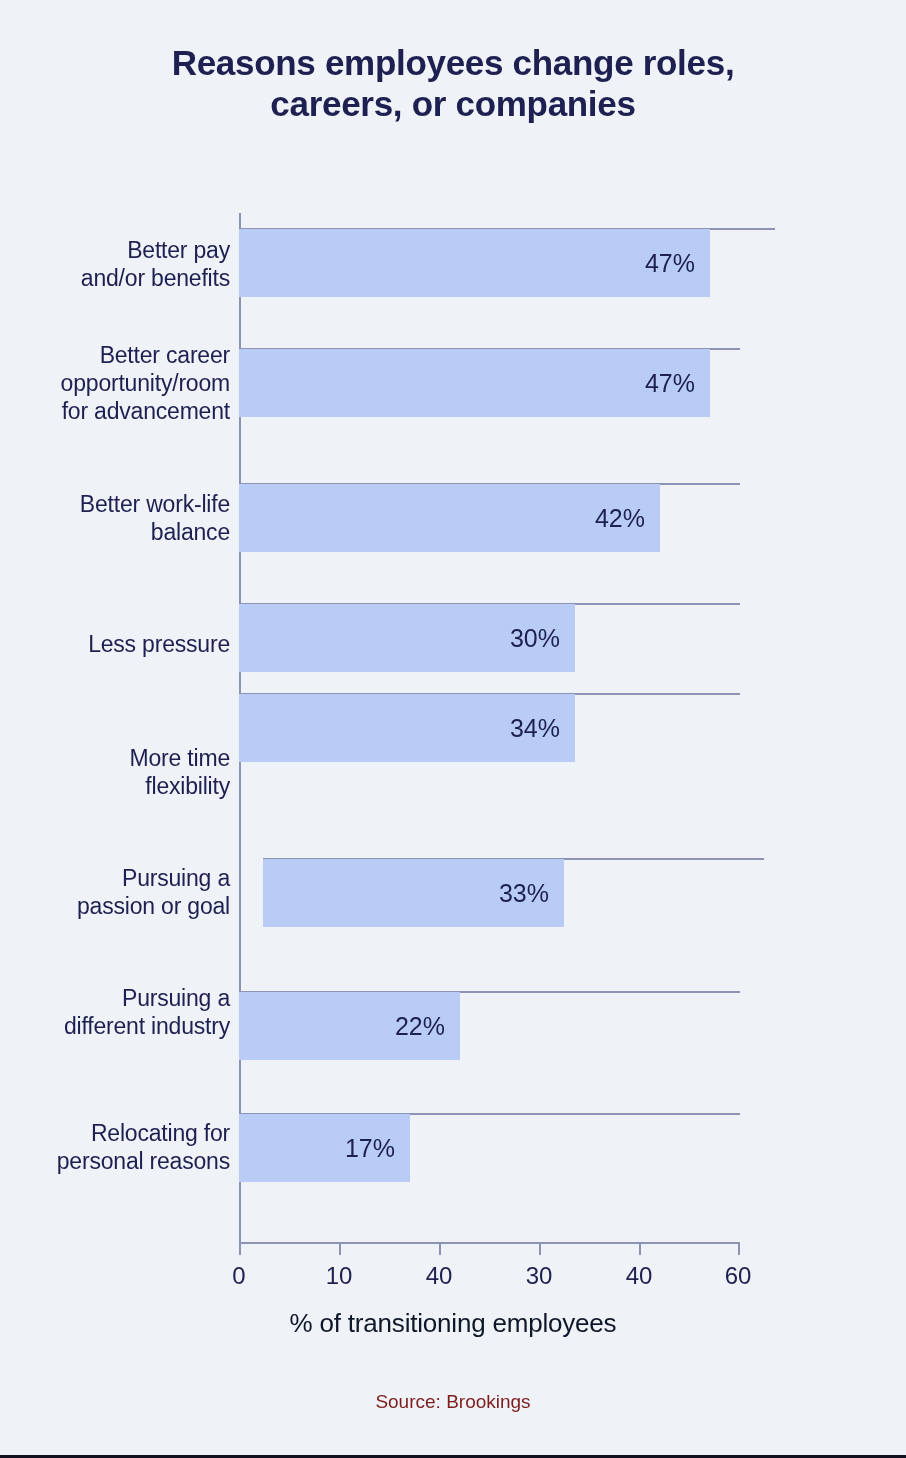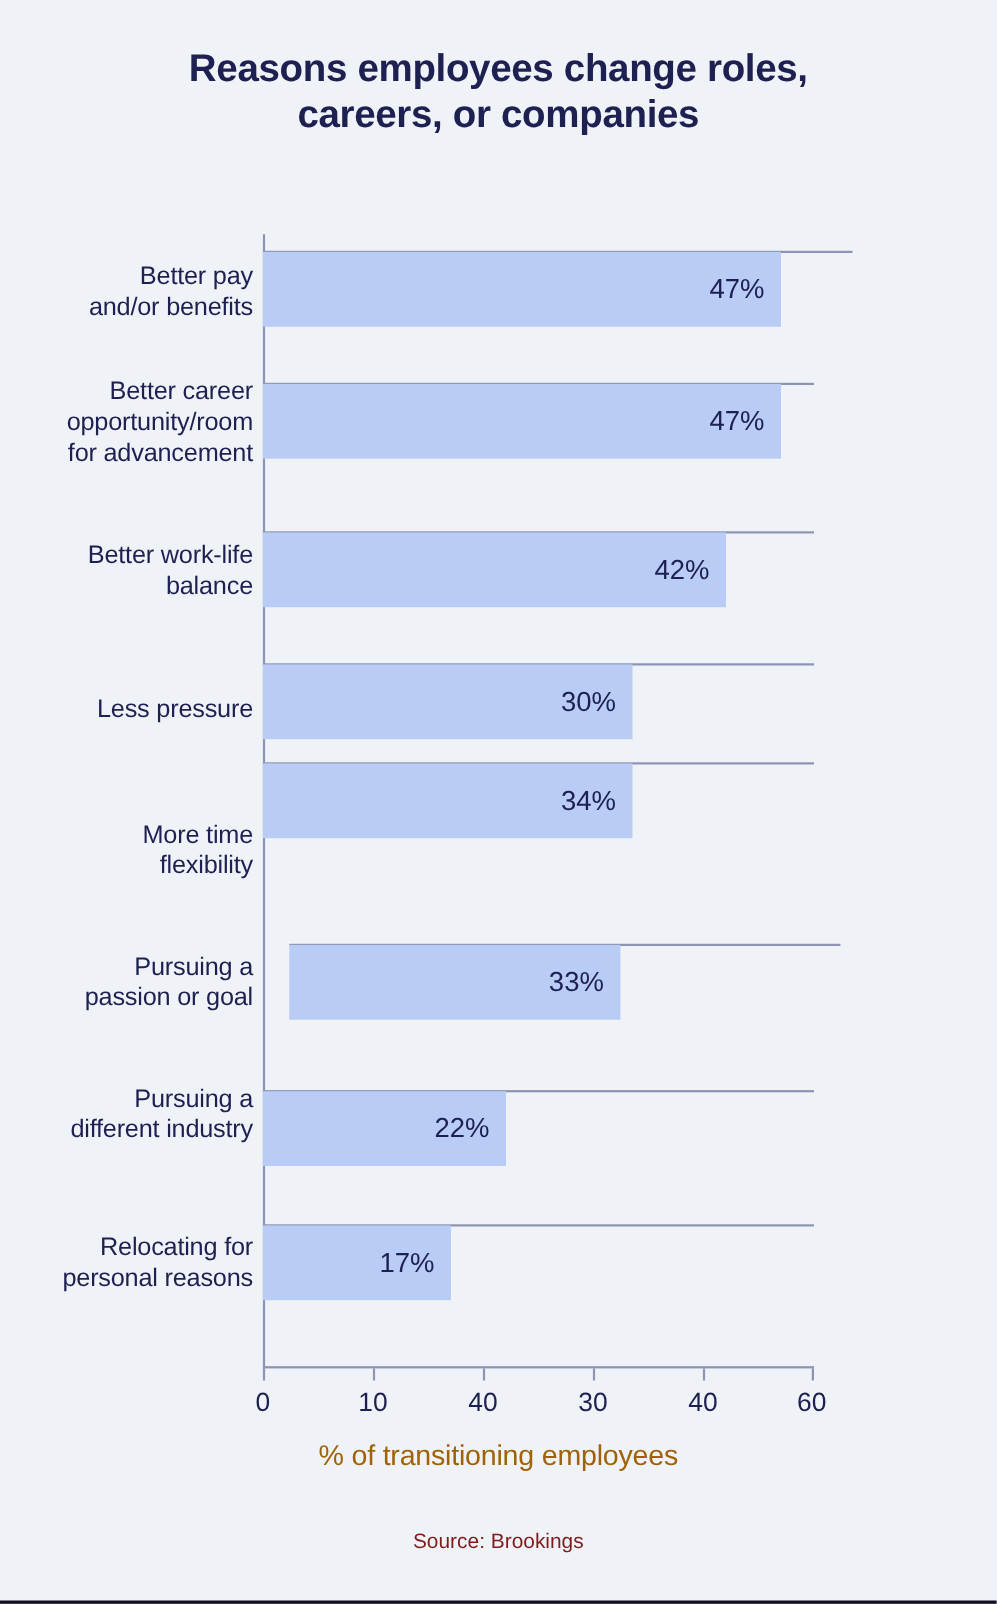--- a/index.html
+++ b/index.html
@@ -120,21 +120,21 @@
   }
 
   
   .x-axis-title {
     position: absolute;
     top: 1308px;
     left: 0;
     width: 906px;
     text-align: center;
     font-size: 26px;
-    color: #a16207;
+    color: #0f172a;
     letter-spacing: -0.2px;
   }
   .source-note {
     position: absolute;
     top: 1391px;
     left: 0;
     width: 906px;
     text-align: center;
     font-size: 19px;
     color: #7f1d1d;

